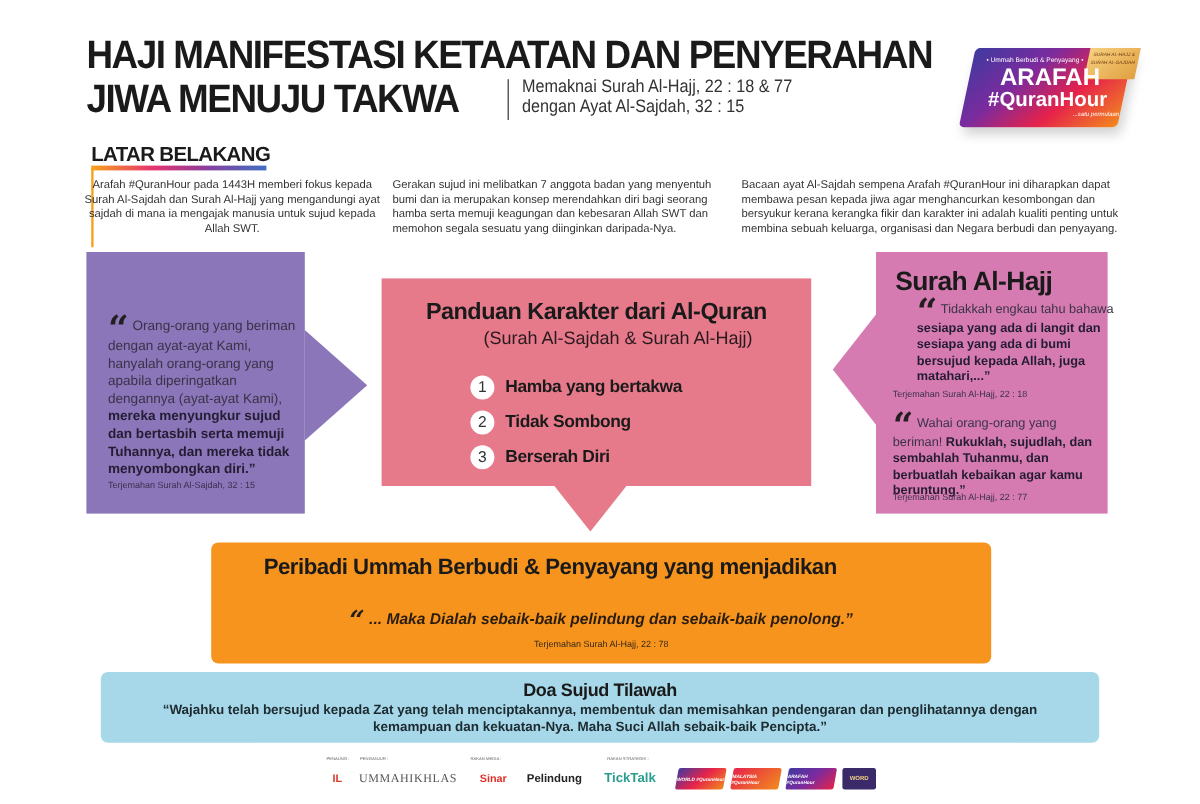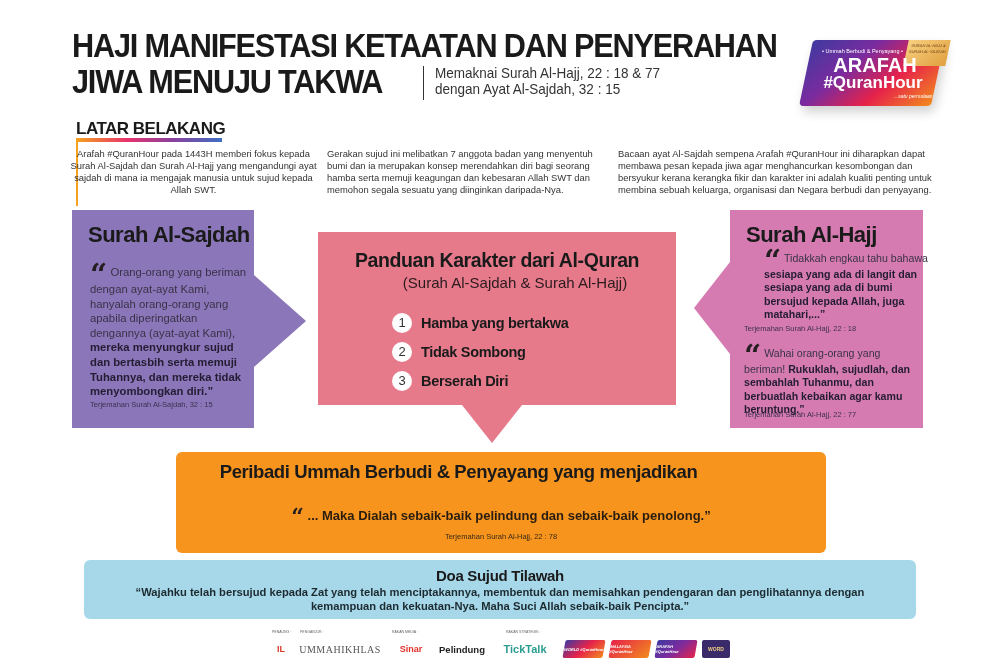--- a/index.html
+++ b/index.html
@@ -47,21 +47,21 @@
 
   .box-hajj { position: absolute; left: 730px; top: 210px; width: 193px; height: 218px; background: #d57bb1; }
   .arrow-left { position: absolute; left: 694px; top: 262px; width: 0; height: 0; border-top: 46px solid transparent; border-bottom: 46px solid transparent; border-right: 36px solid #d57bb1; }
   .box-hajj .box-h { position: absolute; left: 16px; top: 12px; }
   .box-hajj .q1 { position: absolute; left: 14px; top: 42px; width: 176px; margin-left: 20px; }
   .box-hajj .q2 { position: absolute; left: 14px; top: 346px; width: 176px; }
   .box-hajj .q-text { font-size: 10.6px; line-height: 13.4px; }
 
   .box-peribadi { position: absolute; left: 176px; top: 452px; width: 650px; height: 101px; background: #f6941e; border-radius: 6px; }
   .peri-h { position: absolute; left: 0; top: 9px; width: 565px; text-align: center; font-size: 18.5px; font-weight: bold; line-height: 22px; color: #1a1a1a; letter-spacing: -0.4px; }
-  .peri-q { position: absolute; left: 0; top: 56px; width: 650px; text-align: center; font-size: 13px; font-weight: bold; color: #2a1d10; }
+  .peri-q { position: absolute; left: 0; top: 56px; width: 650px; text-align: center; font-size: 13px; font-weight: bold; color: #2a1d10; font-style: italic; }
   .peri-q .quote-mark { font-size: 22px; vertical-align: -4px; }
   .peri-c { position: absolute; left: 0; top: 80px; width: 650px; text-align: center; font-size: 7.5px; color: #3a2a15; }
 
   .box-doa { position: absolute; left: 84px; top: 560px; width: 832px; height: 59px; background: #a6d8e9; border-radius: 6px; }
   .doa-h { position: absolute; left: 0; top: 7px; width: 832px; text-align: center; font-size: 15px; font-weight: bold; color: #1a1a1a; letter-spacing: -0.3px; }
   .doa-t { position: absolute; left: 20px; top: 25px; width: 792px; text-align: center; font-size: 11.2px; line-height: 14px; color: #1d2a30; font-weight: bold; }
 
   .footer { position: absolute; left: 268px; top: 630px; width: 470px; height: 34px; }
   .f-label { position: absolute; top: 0; font-size: 3.5px; color: #666; }
   .f-logo { position: absolute; top: 10px; height: 18px; display:flex; align-items:center; justify-content:center; font-size: 9px; }
@@ -88,21 +88,20 @@
 </div>
 
 <div class="section-title">LATAR BELAKANG</div>
 <div class="section-bar"></div>
 <div class="section-vline"></div>
 <div class="bg-col c1">Arafah #QuranHour pada 1443H memberi fokus kepada Surah Al-Sajdah dan Surah Al-Hajj yang mengandungi ayat sajdah di mana ia mengajak manusia untuk sujud kepada Allah SWT.</div>
 <div class="bg-col c2">Gerakan sujud ini melibatkan 7 anggota badan yang menyentuh bumi dan ia merupakan konsep merendahkan diri bagi seorang hamba serta memuji keagungan dan kebesaran Allah SWT dan memohon segala sesuatu yang diinginkan daripada-Nya.</div>
 <div class="bg-col c3">Bacaan ayat Al-Sajdah sempena Arafah #QuranHour ini diharapkan dapat membawa pesan kepada jiwa agar menghancurkan kesombongan dan bersyukur kerana kerangka fikir dan karakter ini adalah kualiti penting untuk membina sebuah keluarga, organisasi dan Negara berbudi dan penyayang.</div>
 
 <div class="box-sajdah">
-  <div class="box-h">Surah Al-Sajdah</div>
   <div class="q-text">
     <span class="quote-mark">“</span>
     <span>Orang-orang yang beriman dengan ayat-ayat Kami, hanyalah orang-orang yang apabila diperingatkan dengannya (ayat-ayat Kami), </span><b>mereka menyungkur sujud dan bertasbih serta memuji Tuhannya, dan mereka tidak menyombongkan diri.”</b>
   </div>
 </div>
 <div class="cite" style="position:absolute;left:90px;top:400px;">Terjemahan Surah Al-Sajdah, 32 : 15</div>
 <div class="arrow-right"></div>
 
 <div class="box-panduan">
   <div class="panduan-h">Panduan Karakter dari Al-Quran</div>

